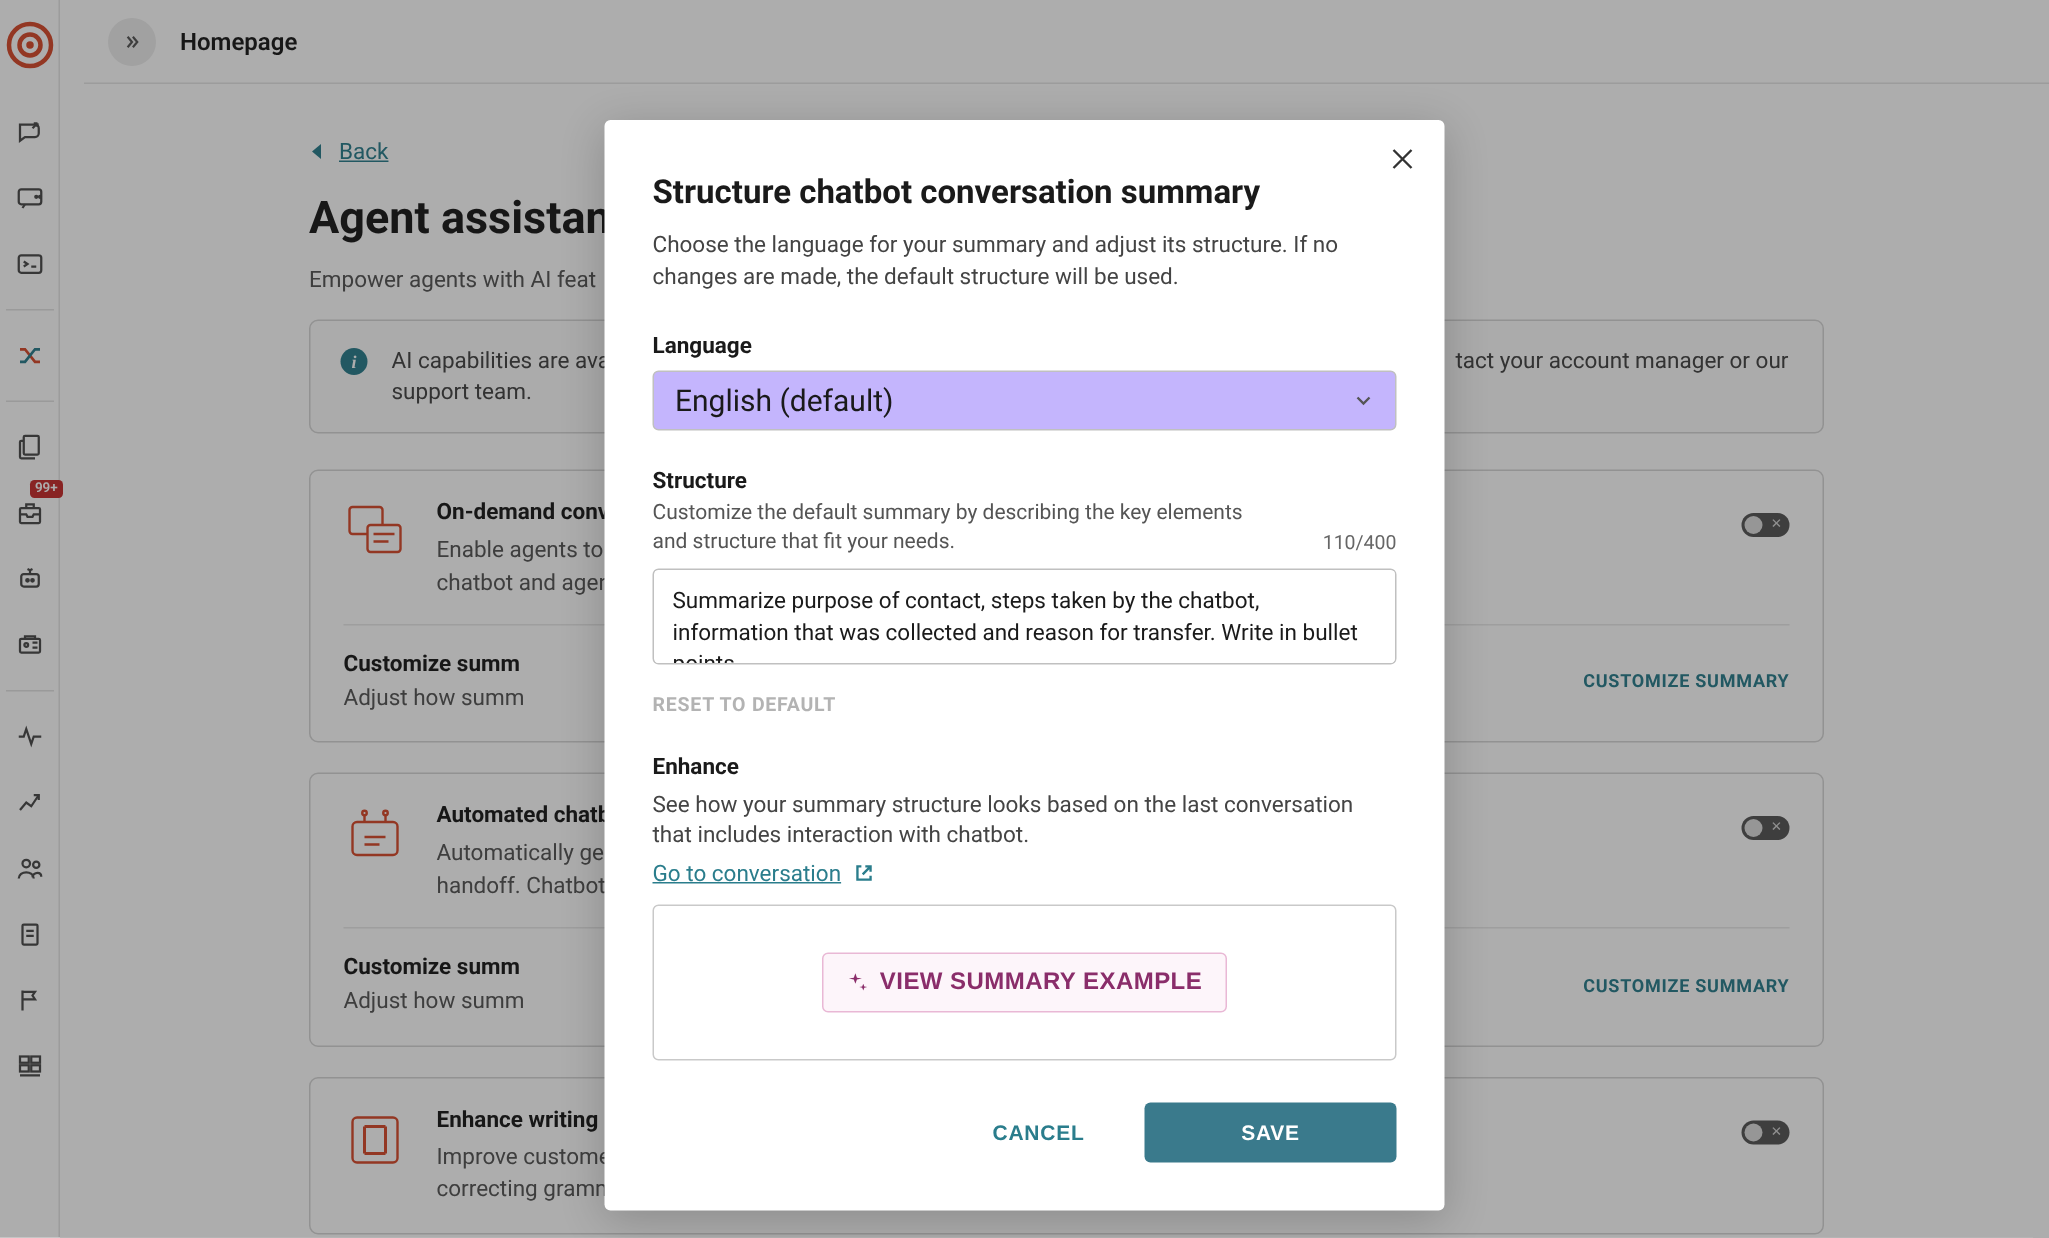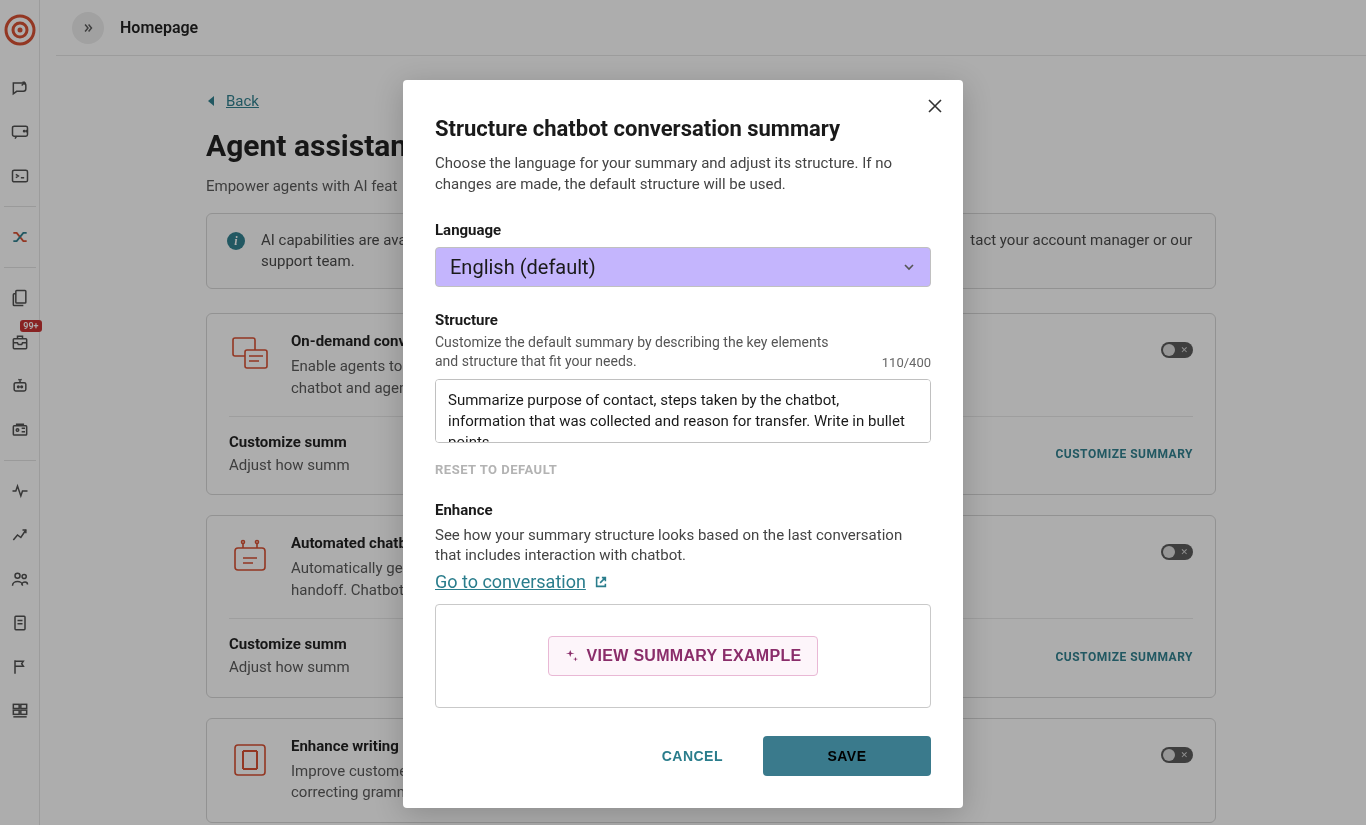--- a/index.html
+++ b/index.html
@@ -387,21 +387,21 @@
       color: #1a1a1a;
       margin-bottom: 6px;
     }
     .preview-help {
       font-size: 15px;
       color: #444;
       line-height: 1.35;
       margin-bottom: 6px;
     }
     .goto-link {
-      font-size: 18px;
+      font-size: 15px;
       color: #2a7d8c;
       text-decoration: underline;
       display: inline-flex;
       align-items: center;
       gap: 8px;
       margin-bottom: 12px;
       cursor: pointer;
     }
     .preview-box {
       border: 1px solid #c9c9c9;
@@ -438,21 +438,21 @@
       color: #2a7d8c;
       padding: 12px 40px;
       background: none;
       border: none;
       cursor: pointer;
     }
     .save-btn {
       font-size: 14px;
       font-weight: 700;
       letter-spacing: 0.5px;
-      color: #000000;
+      color: #ffffff;
       background: #3a7a8c;
       border: none;
       padding: 12px 0;
       width: 168px;
       border-radius: 4px;
       cursor: pointer;
       text-align: center;
     }
   </style>
 </head>

